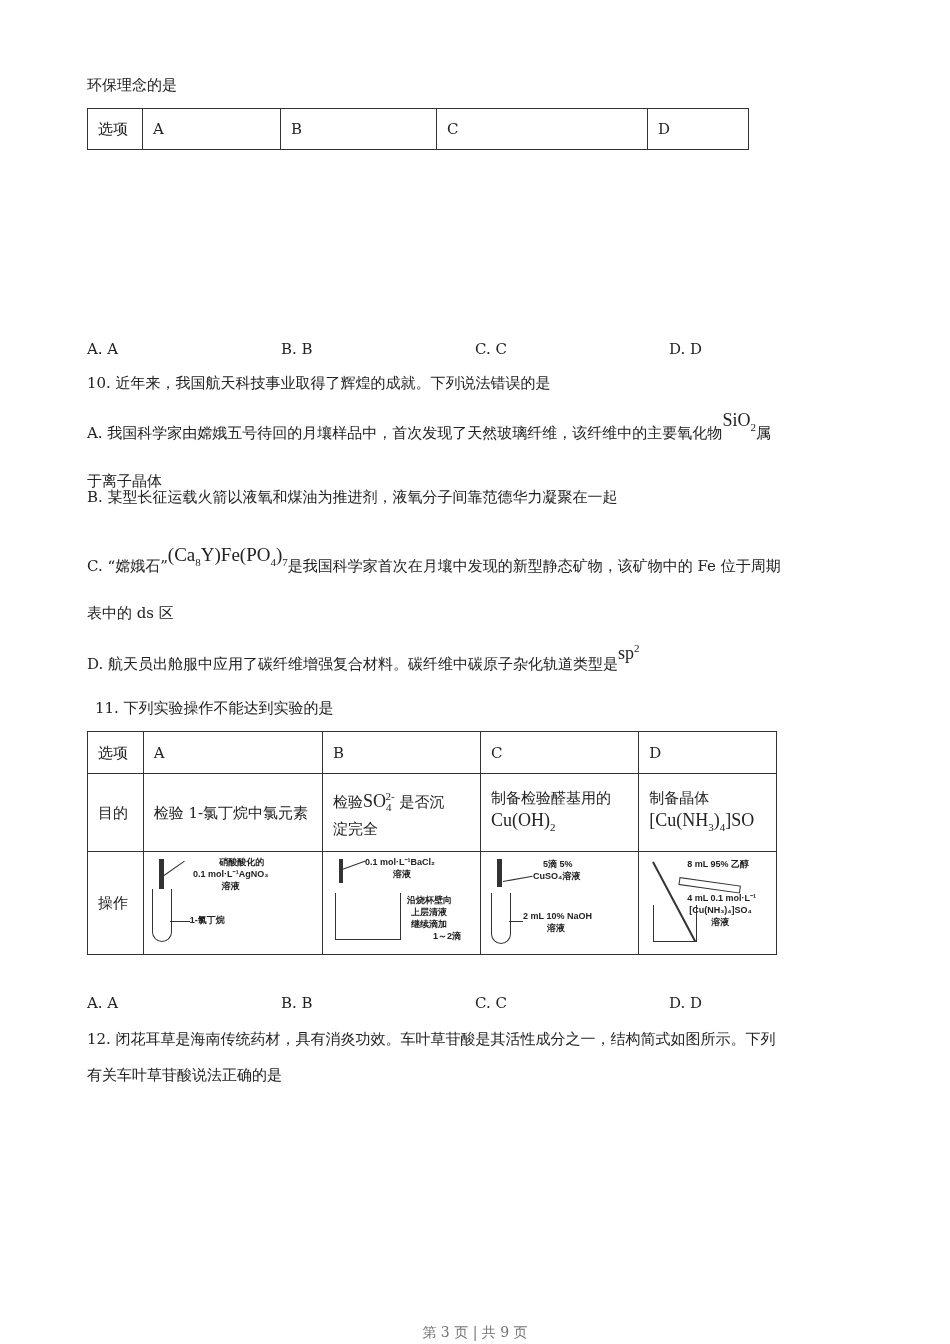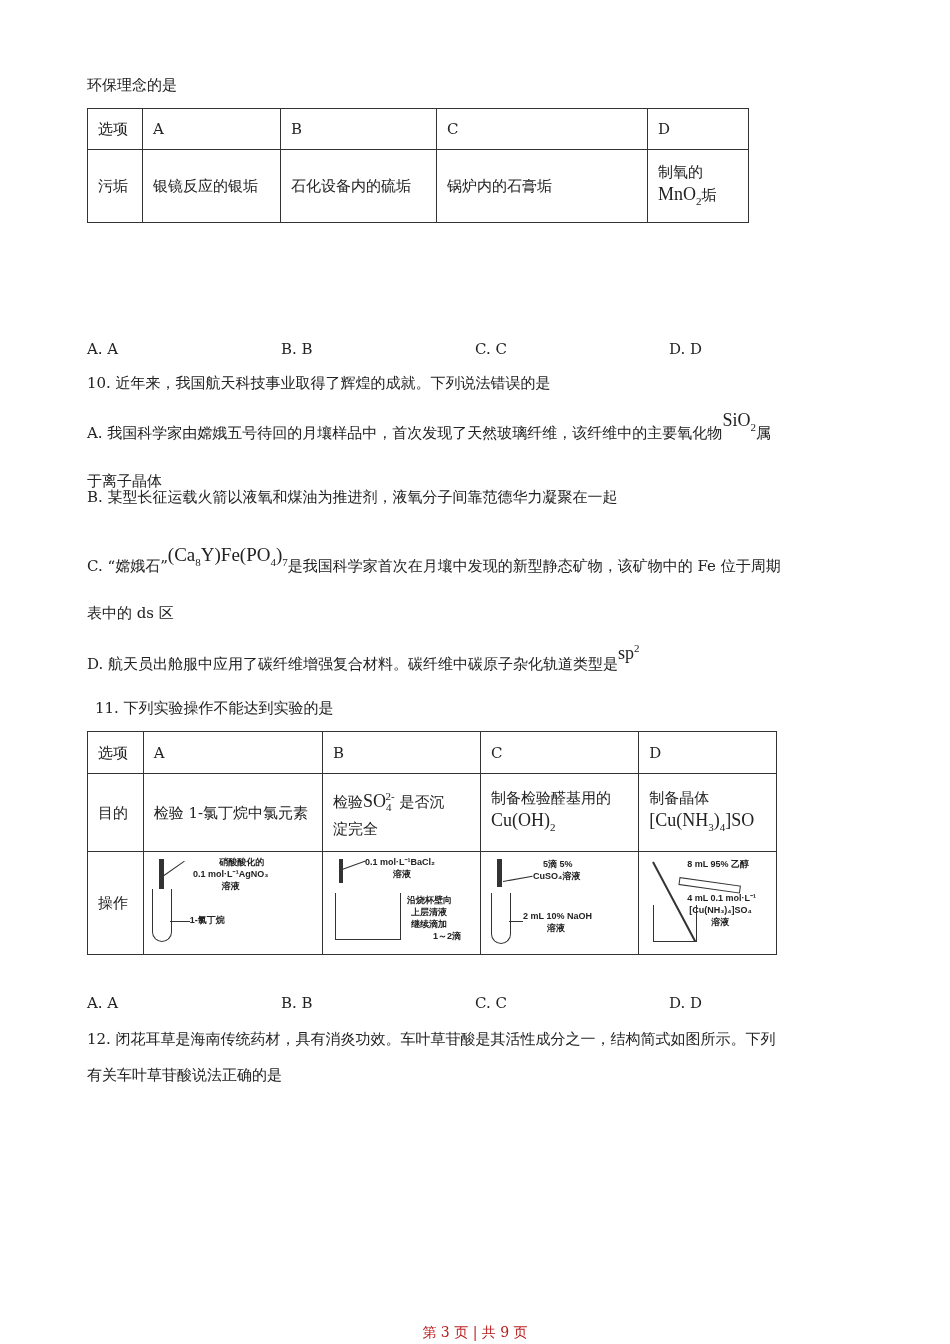--- a/index.html
+++ b/index.html
@@ -11,42 +11,35 @@
   .chem { font-family:"Liberation Serif","DejaVu Serif",serif; font-size:18px; }
   sub, sup { font-size:11px; }
   .choices { position:absolute; left:87px; width:800px; font-size:15px; }
   .choices span { position:absolute; top:0; }
   .illus { position:relative; height:100px; font-family:Liberation Sans, sans-serif; font-size:9px; font-weight:bold; color:#222; }
   .illus .lbl { position:absolute; text-align:center; line-height:11px; white-space:nowrap; }
   .tube { position:absolute; border:1.5px solid #333; border-top:none; border-radius:0 0 10px 10px; }
   .beaker { position:absolute; border:1.5px solid #333; border-top:none; }
   .dropper { position:absolute; background:#333; }
   .line { position:absolute; height:1px; background:#333; transform-origin:left center; }
-  .footer { position:absolute; left:0; width:950px; top:1324px; text-align:center; font-size:14px; color:#b91c1c; }
+  .footer { position:absolute; left:0; width:950px; top:1324px; text-align:center; font-size:14px; color:#737373; }
 </style>
 </head>
 <body>
 
 <div class="abs" style="left:87px;top:76px;">环保理念的是</div>
 
 <table style="left:87px;top:108px;width:662px;">
   <tbody>
       <tr style="height:41px;">
     <td style="width:34px;">选项</td>
     <td style="width:117px;">A</td>
     <td style="width:135px;">B</td>
     <td style="width:190px;">C</td>
     <td style="width:80px;">D</td>
-  </tr>
-  <tr style="height:73px;">
-    <td>污垢</td>
-    <td>银镜反应的银垢</td>
-    <td>石化设备内的硫垢</td>
-    <td>锅炉内的石膏垢</td>
-    <td>制氧的<br><span class="chem">MnO<sub>2</sub></span>垢</td>
   </tr>
 </tbody>
   </table>
 
 <div class="choices" style="top:340px;">
   <span style="left:0;">A. A</span>
   <span style="left:194px;">B. B</span>
   <span style="left:388px;">C. C</span>
   <span style="left:582px;">D. D</span>
 </div>

